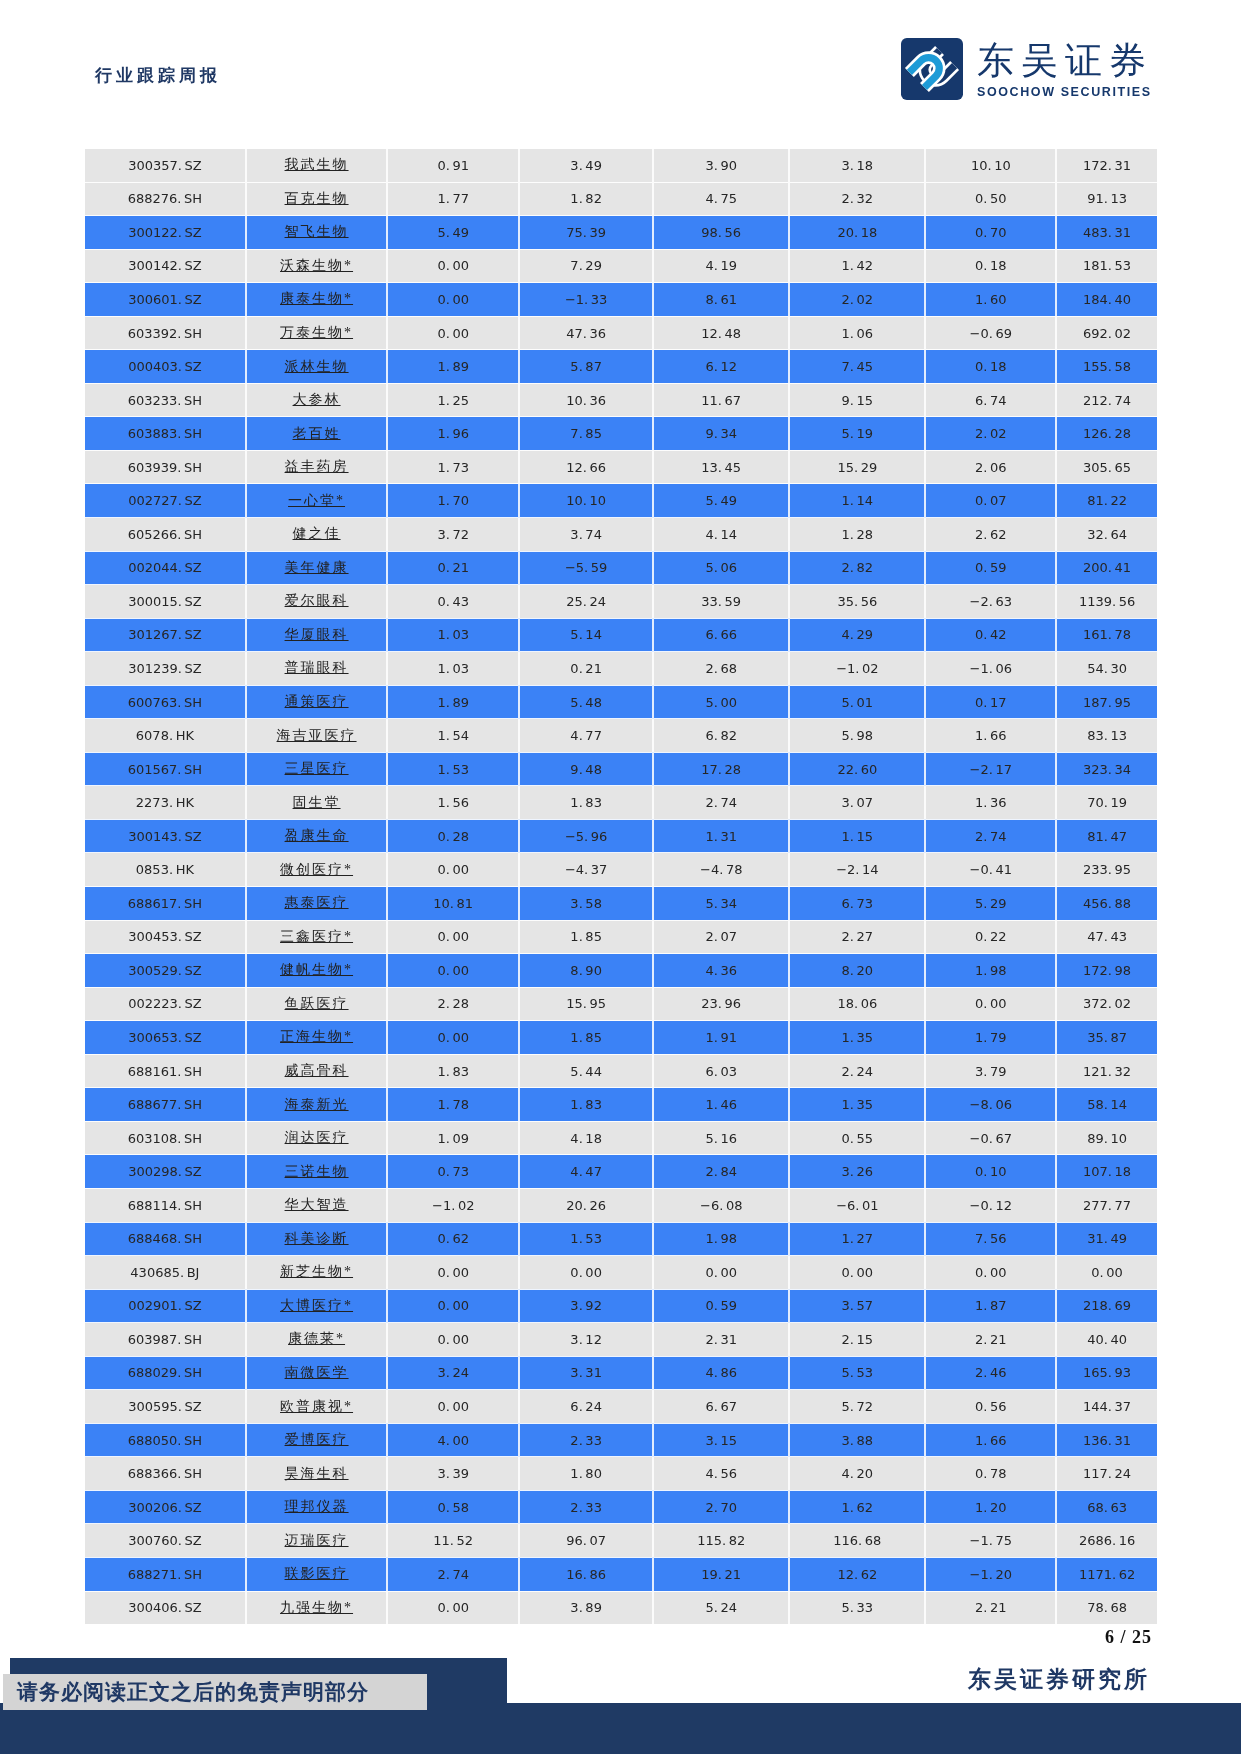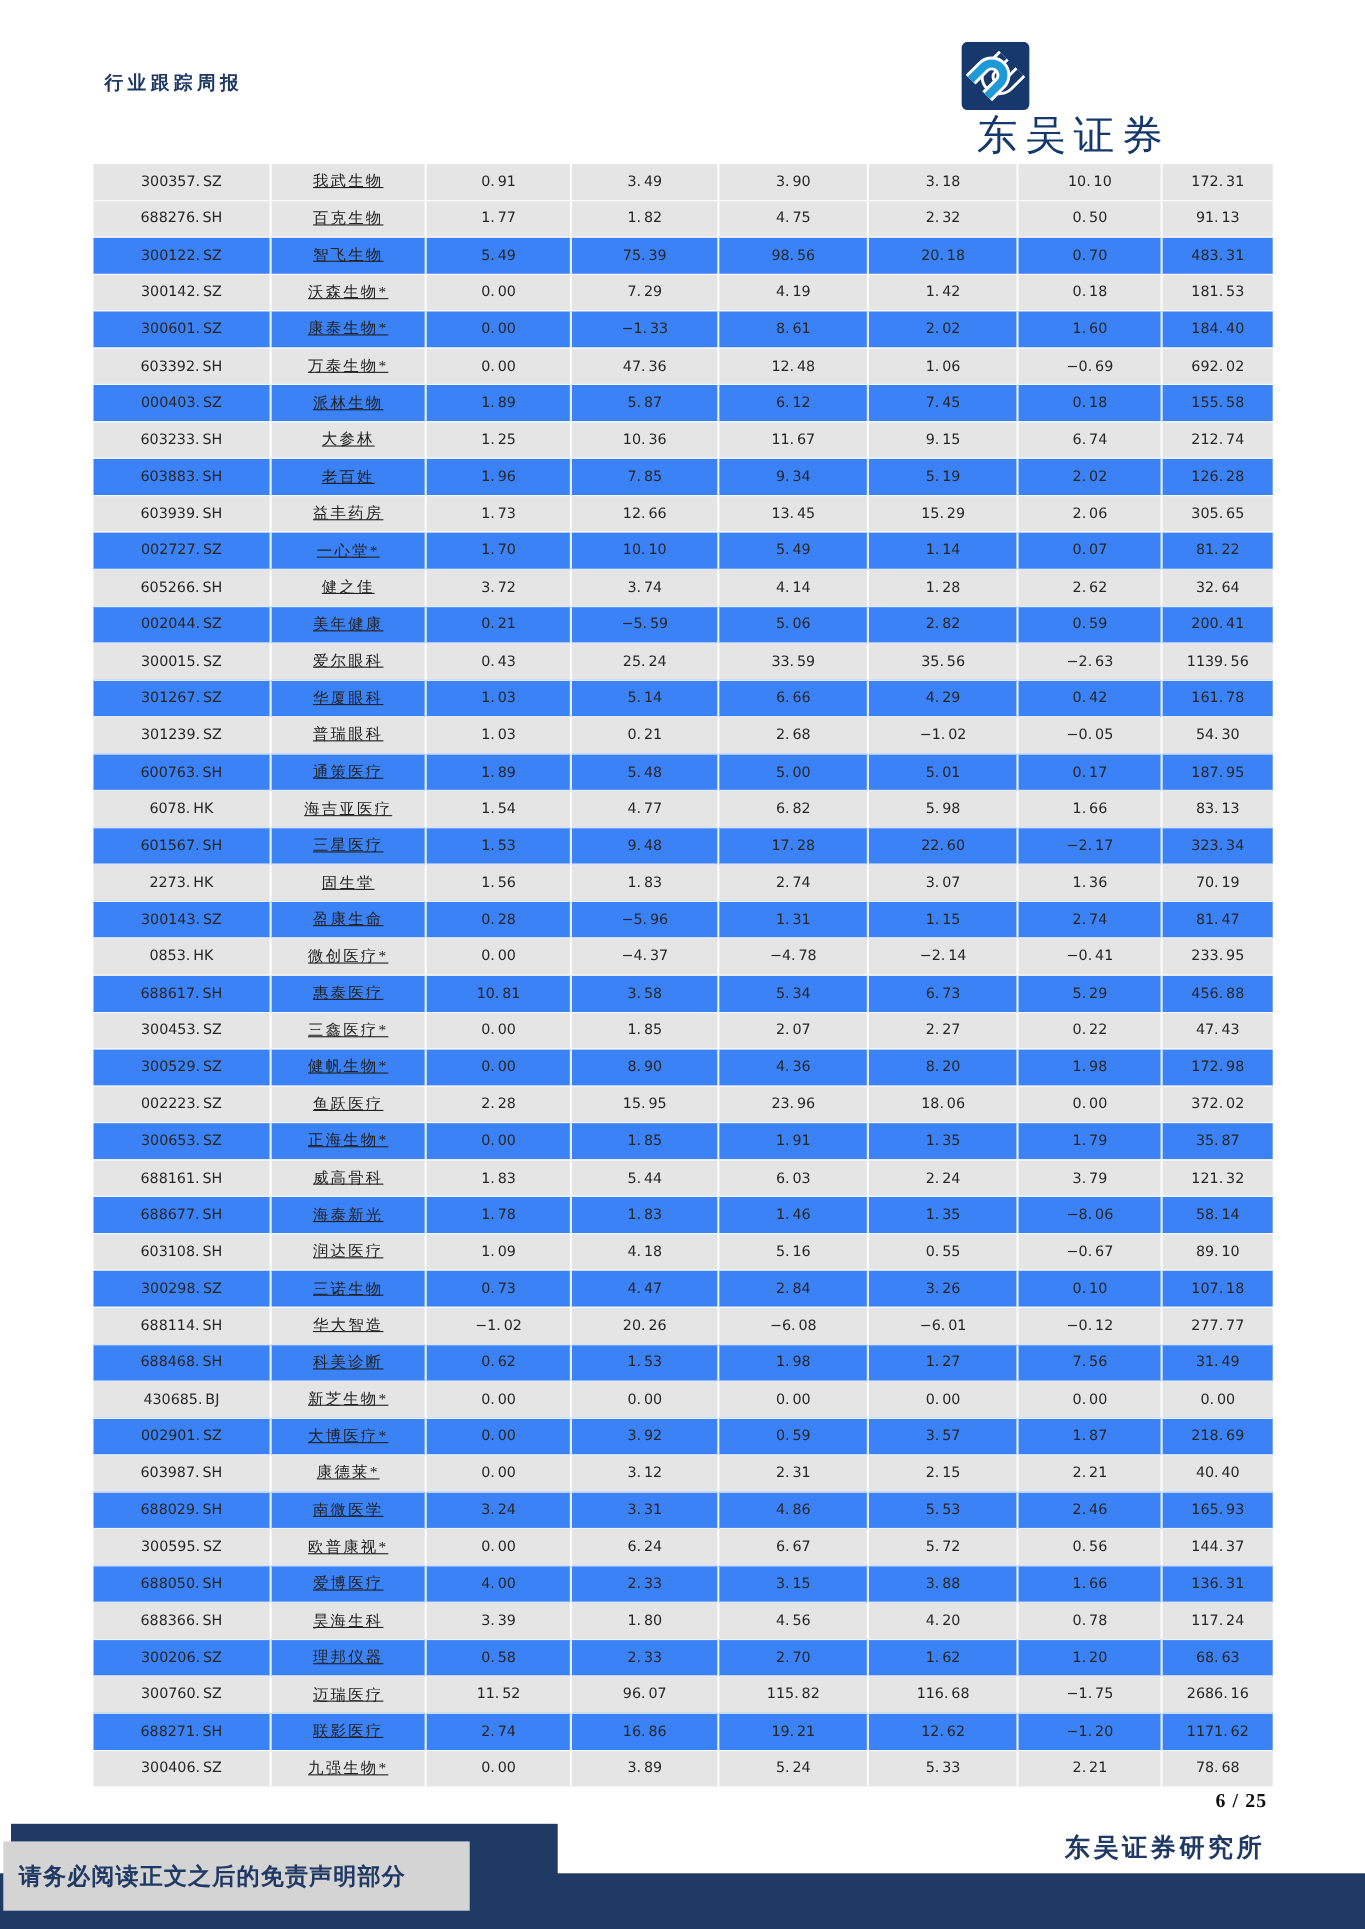--- a/index.html
+++ b/index.html
@@ -2,21 +2,21 @@
 <html><head>
 <meta charset="utf-8">
 <style>
   html,body{margin:0;padding:0;background:#ffffff;}
   .page{position:relative;width:1241px;height:1754px;background:#ffffff;overflow:hidden;
         font-family:"Liberation Sans","DejaVu Sans",sans-serif;}
 
   
   .report-type{position:absolute;left:95px;top:64px;font-family:"Liberation Serif",serif;
        font-size:17px;font-weight:600;color:#1F3864;letter-spacing:4px;}
-  .logo{position:absolute;left:874px;top:38px;display:flex;align-items:flex-start;flex-direction:column;}
+  .logo{position:absolute;left:901px;top:38px;display:flex;align-items:flex-start;}
   .logo-icon{width:62px;height:62px;display:block;}
   .logo-text{margin-left:14px;}
   .logo-cn{font-size:37px;font-weight:500;color:#16386C;letter-spacing:7px;line-height:46px;white-space:nowrap;}
   .logo-en{font-size:12.5px;font-weight:700;color:#16386C;letter-spacing:1.6px;margin-top:1px;white-space:nowrap;}
 
   
   table.stock-table{position:absolute;left:85px;top:148px;width:1072px;
        border-collapse:collapse;table-layout:fixed;font-size:13px;color:#262626;}
   .stock-table td{height:32.55px;text-align:center;vertical-align:middle;padding:0;
        border-top:1.5px solid rgba(255,255,255,0.92);}
@@ -26,21 +26,21 @@
   .stock-table td.name{font-family:"Liberation Serif",serif;font-size:14px;letter-spacing:2px;color:#222;text-decoration:underline;}
   .stock-table td.code,.stock-table td.num{font-family:"DejaVu Sans","Liberation Sans",sans-serif;}
 
   
   .page-number{position:absolute;right:89px;top:1627px;font-family:"Liberation Serif",serif;
        font-size:18px;font-weight:700;color:#111111;letter-spacing:1px;}
   .institute{position:absolute;right:91px;top:1664px;font-family:"Liberation Serif",serif;
        font-size:23px;font-weight:600;color:#1F3864;letter-spacing:3px;}
   .navy-left{position:absolute;left:10px;top:1658px;width:497px;height:96px;background:#1F3A64;z-index:1;}
   .navy-bar{position:absolute;left:0;top:1703px;width:1241px;height:51px;background:#1F3A64;z-index:1;}
-  .disclaimer-box{position:absolute;left:3px;top:1674px;width:424px;height:63px;background:#D4D4D4;z-index:2;
+  .disclaimer-box{position:absolute;left:3px;top:1674px;width:424px;height:36px;background:#D4D4D4;z-index:2;
        display:flex;align-items:center;}
   .disclaimer-text{font-family:"Liberation Serif",serif;font-size:21px;font-weight:700;color:#1F3864;
        padding-left:14px;letter-spacing:1px;white-space:nowrap;}
 </style>
 </head>
 <body>
 
 <div class="page">
 
   <div class="report-type">行业跟踪周报</div>
@@ -223,21 +223,21 @@
           <td class="num dotgap">0. 42</td>
           <td class="num dotgap">161. 78</td>
         </tr>
         <tr class="blue">
           <td class="code dotgap">301239. SZ</td>
           <td class="name">普瑞眼科</td>
           <td class="num dotgap">1. 03</td>
           <td class="num dotgap">0. 21</td>
           <td class="num dotgap">2. 68</td>
           <td class="num dotgap">−1. 02</td>
-          <td class="num dotgap">−0. 05</td>
+          <td class="num dotgap">−1. 06</td>
           <td class="num dotgap">54. 30</td>
         </tr>
         <tr class="white">
           <td class="code dotgap">600763. SH</td>
           <td class="name">通策医疗</td>
           <td class="num dotgap">1. 89</td>
           <td class="num dotgap">5. 48</td>
           <td class="num dotgap">5. 00</td>
           <td class="num dotgap">5. 01</td>
           <td class="num dotgap">0. 17</td>

